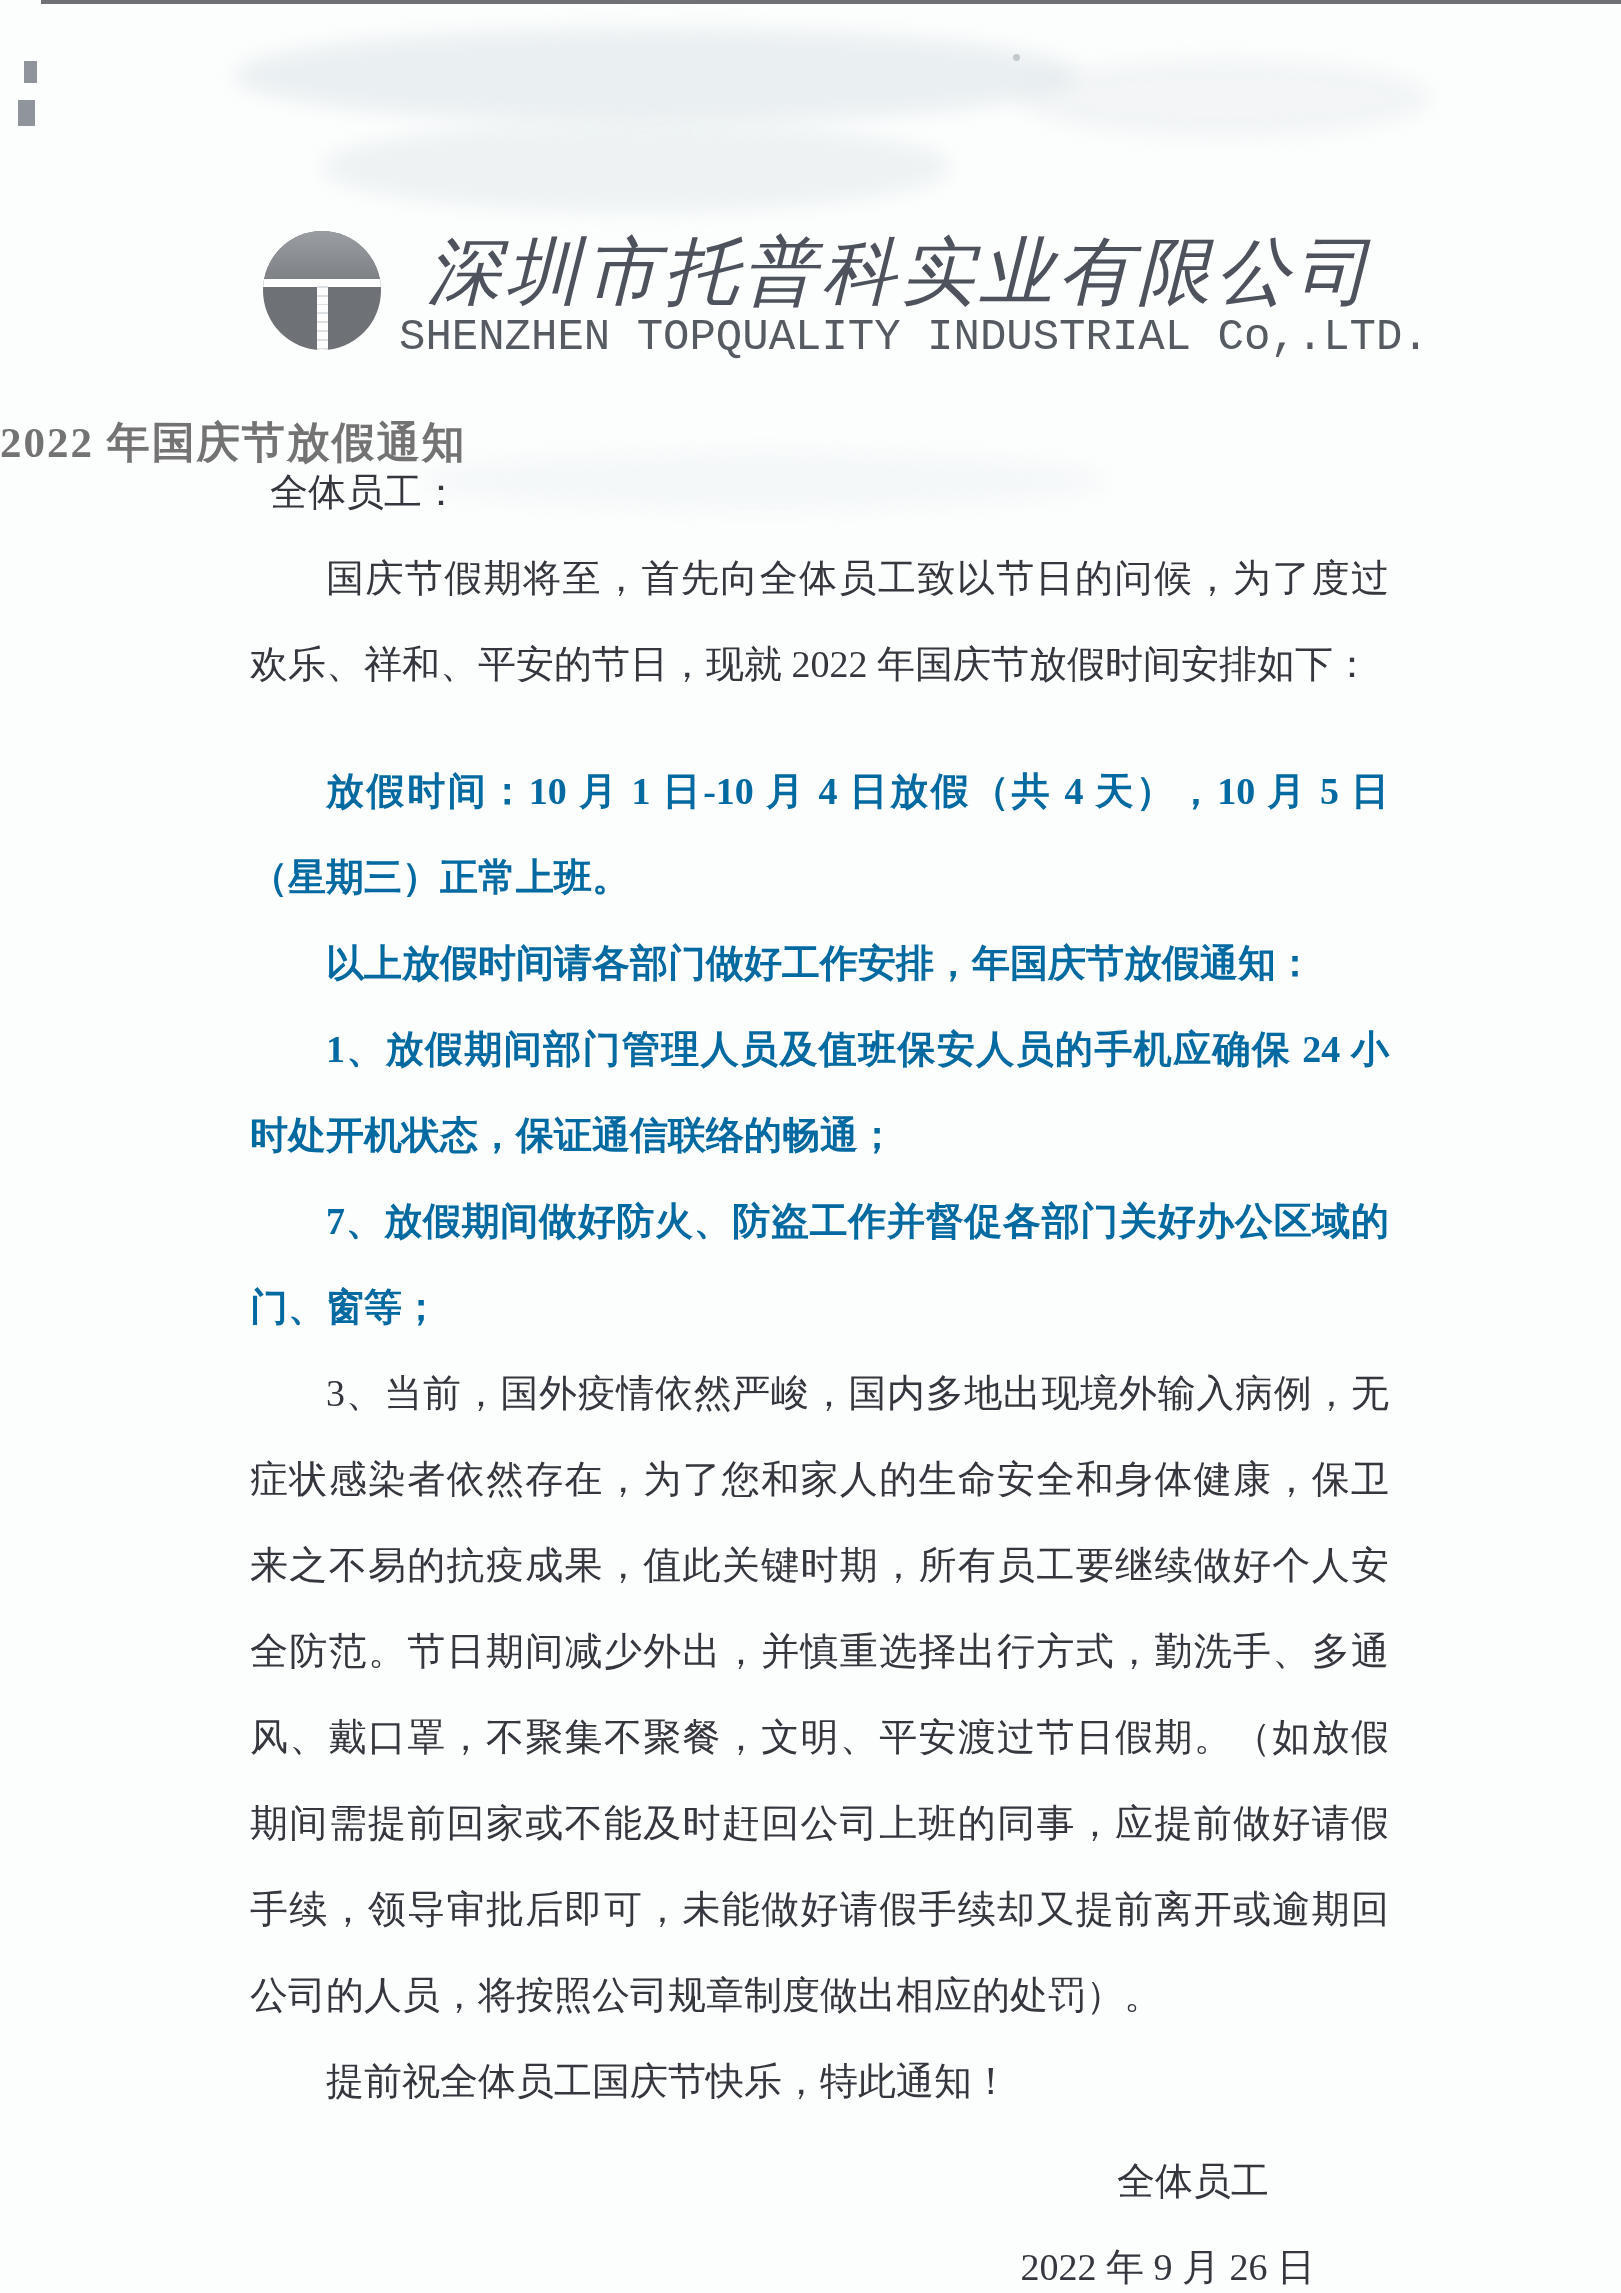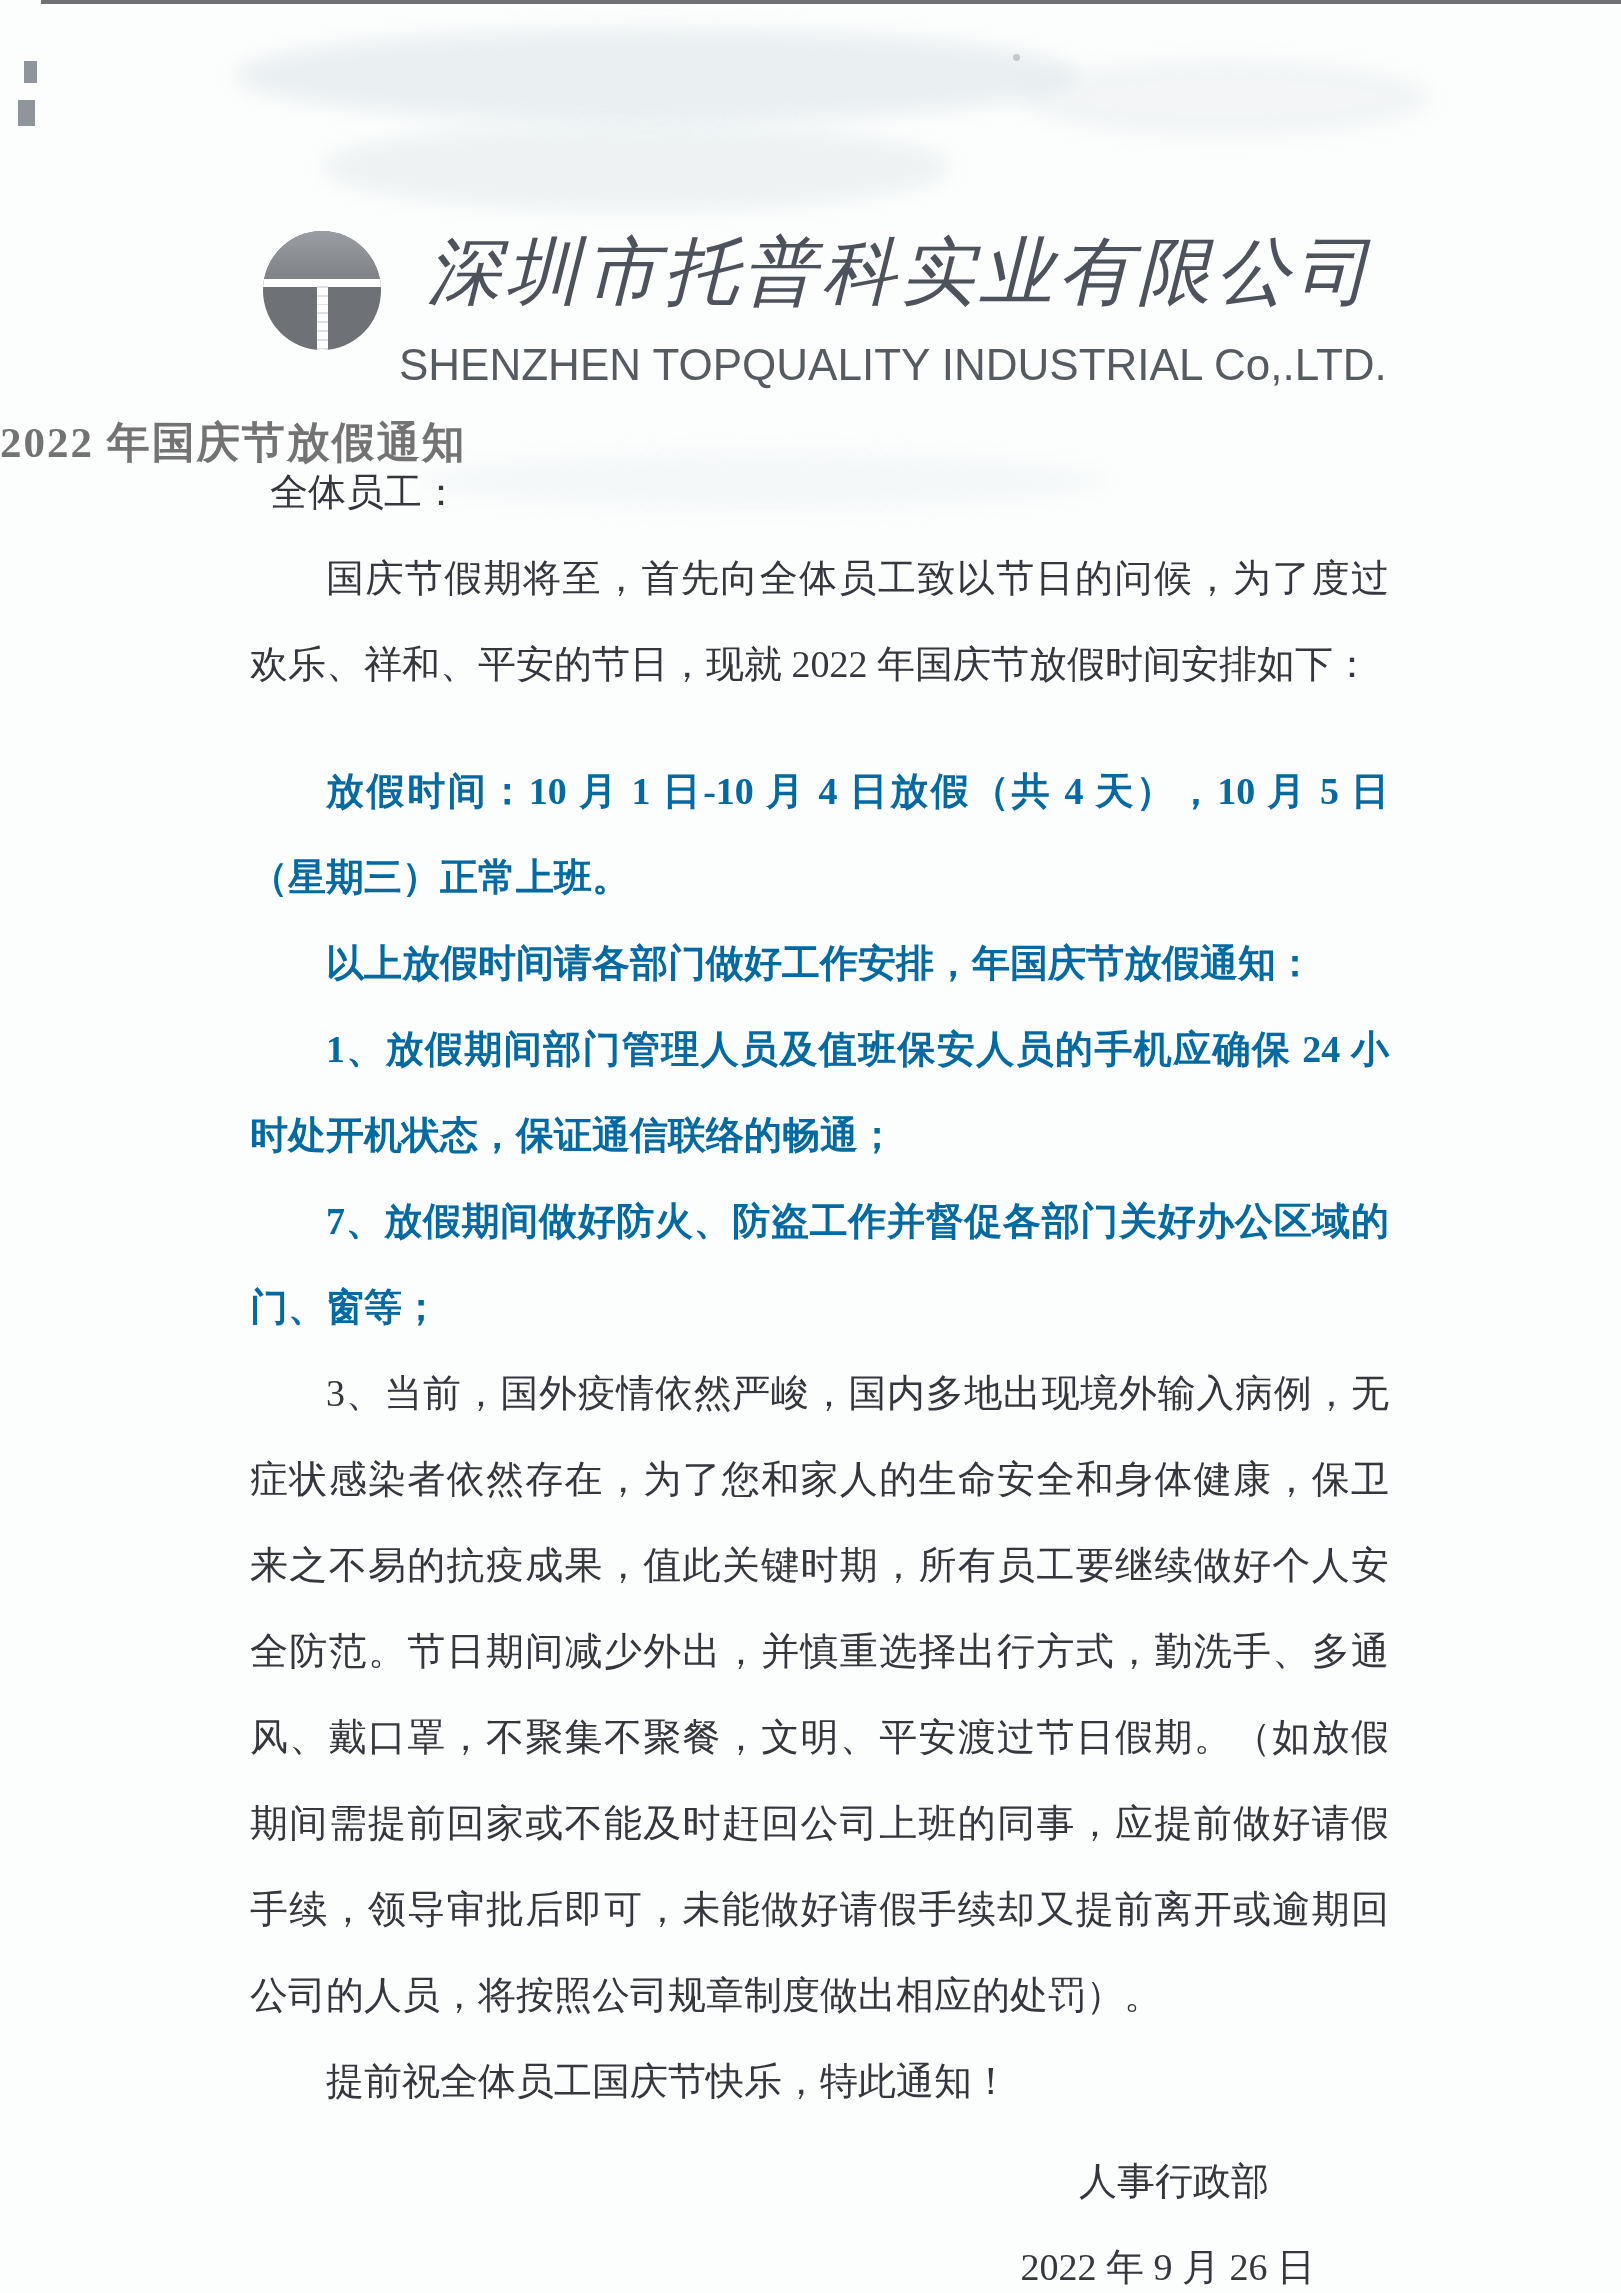--- a/index.html
+++ b/index.html
@@ -28,21 +28,21 @@
   .logo { position:absolute; left:263px; top:231px; width:118px; height:119px; }
   .logo-circle { width:100%; height:100%; border-radius:50%; background:#6e7176; position:relative; overflow:hidden; }
   .logo-dome { position:absolute; top:0; left:0; width:100%; height:40%;
                background:linear-gradient(#9a9da1,#7e8186); border-bottom:8.8px solid #fdfdfd; box-sizing:content-box; }
   .logo-stem { position:absolute; top:40%; bottom:0; left:calc(50% - 4.9px); width:10.8px;
                background:repeating-linear-gradient(to bottom,#fdfdfd 0 6.9px,#dde0e2 6.9px 8.8px); }
 
   .company-cn { position:absolute; left:427px; top:223px; width:980px;
                 font-size:74px; letter-spacing:4.9px; white-space:nowrap; color:#4e525c; font-weight:normal;font-style:italic; }
   .company-en { position:absolute; left:399px; top:312px; width:1029px;
-                font-family:Liberation Sans, sans-serif; font-size:44px; color:#565a61; white-space:nowrap;margin-top:28px; }
+                font-family:Liberation Mono, monospace; font-size:44px; color:#565a61; white-space:nowrap; }
   .doc-title  { position:absolute; left:0; top:414px; width:1621px; text-align:left;
                 font-size:43px; font-weight:bold; color:#737373; letter-spacing:2px; }
 
   
   .body-block { position:absolute; left:250px; top:449px; width:1139px; }
   .salutation { font-size:38px; line-height:86px;margin-left:20px; }
   .para  { font-size:38px; line-height:86px; text-align:justify; text-indent:76px; }
   .para.bold { font-weight:bold; color:#0369a1; }
   .para.gap  { margin-top:41px; }
   .sig-dept { font-size:38px; line-height:86px; text-align:right; padding-right:120px; margin-top:13.7px; }
@@ -76,18 +76,18 @@
     <div class="salutation">全体员工：</div>
     <div id="paragraphs">
         <div class="para">国庆节假期将至，首先向全体员工致以节日的问候，为了度过欢乐、祥和、平安的节日，现就 2022 年国庆节放假时间安排如下：</div>
         <div class="para bold gap">放假时间：10 月 1 日-10 月 4 日放假（共 4 天），10 月 5 日（星期三）正常上班。</div>
         <div class="para bold">以上放假时间请各部门做好工作安排，年国庆节放假通知：</div>
         <div class="para bold">1、放假期间部门管理人员及值班保安人员的手机应确保 24 小时处开机状态，保证通信联络的畅通；</div>
         <div class="para bold">7、放假期间做好防火、防盗工作并督促各部门关好办公区域的门、窗等；</div>
         <div class="para">3、当前，国外疫情依然严峻，国内多地出现境外输入病例，无症状感染者依然存在，为了您和家人的生命安全和身体健康，保卫来之不易的抗疫成果，值此关键时期，所有员工要继续做好个人安全防范。节日期间减少外出，并慎重选择出行方式，勤洗手、多通风、戴口罩，不聚集不聚餐，文明、平安渡过节日假期。（如放假期间需提前回家或不能及时赶回公司上班的同事，应提前做好请假手续，领导审批后即可，未能做好请假手续却又提前离开或逾期回公司的人员，将按照公司规章制度做出相应的处罚）。</div>
         <div class="para">提前祝全体员工国庆节快乐，特此通知！</div>
       </div>
-    <div class="sig-dept">人事行政部</div>
+    <div class="sig-dept">全体员工</div>
     <div class="sig-date">2022 年 9 月 26 日</div>
   </div>
 
 </div>
 
 
 </body></html>

